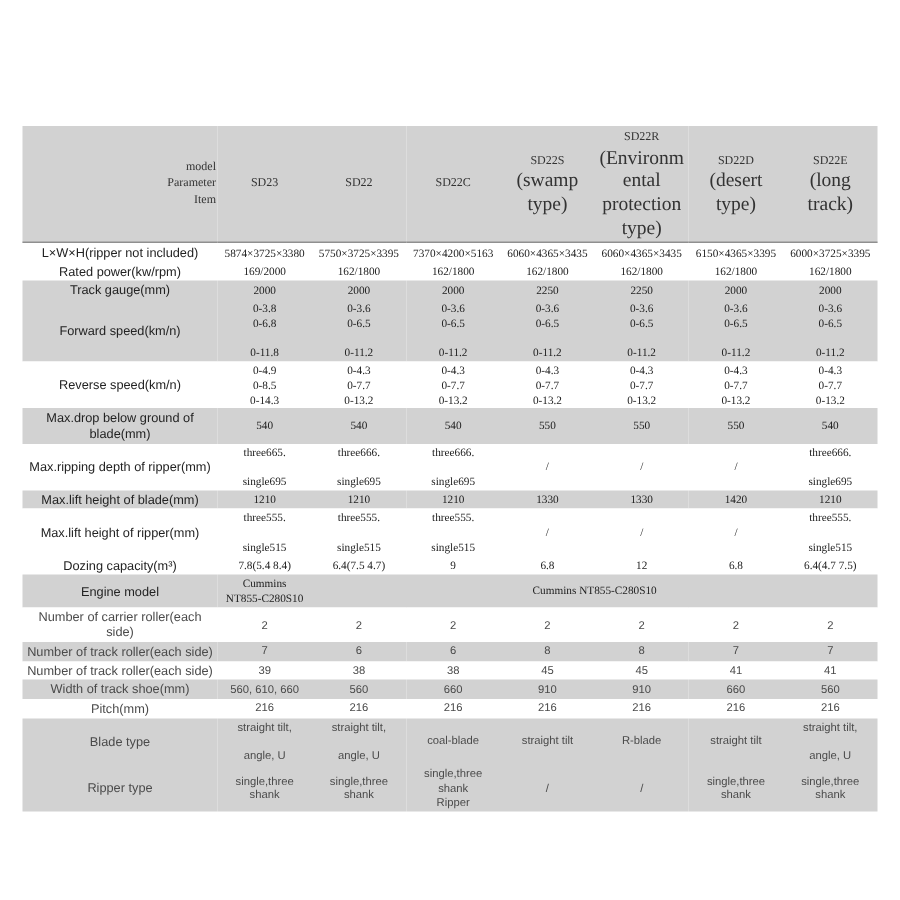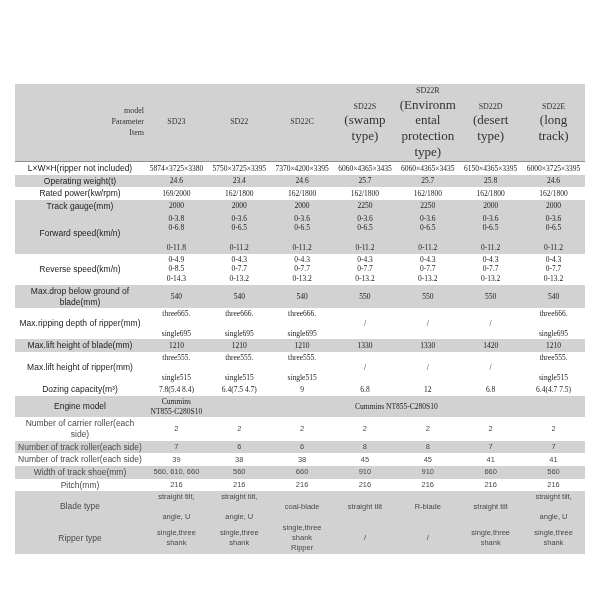--- a/index.html
+++ b/index.html
@@ -53,35 +53,25 @@
           <th><div class="model-name">SD22R</div><div class="model-sub">(Environmental protection type)</div></th>
           <th><div class="model-name">SD22D</div><div class="model-sub">(desert type)</div></th>
           <th><div class="model-name">SD22E</div><div class="model-sub">(long track)</div></th>
         </tr>
     </thead>
     <tbody>
         <tr class="white r-serif">
           <th class="rl">L×W×H(ripper not included)</th>
           <td>5874×3725×3380</td>
           <td>5750×3725×3395</td>
-          <td>7370×4200×3395</td>
+          <td>7370×4200×5163</td>
           <td>6060×4365×3435</td>
           <td>6060×4365×3435</td>
           <td>6150×4365×3395</td>
           <td>6000×3725×3395</td>
-        </tr>
-        <tr class="gray r-serif">
-          <th class="rl">Operating weight(t)</th>
-          <td>24.6</td>
-          <td>23.4</td>
-          <td>24.6</td>
-          <td>25.7</td>
-          <td>25.7</td>
-          <td>25.8</td>
-          <td>24.6</td>
         </tr>
         <tr class="white r-serif">
           <th class="rl">Rated power(kw/rpm)</th>
           <td>169/2000</td>
           <td>162/1800</td>
           <td>162/1800</td>
           <td>162/1800</td>
           <td>162/1800</td>
           <td>162/1800</td>
           <td>162/1800</td>

